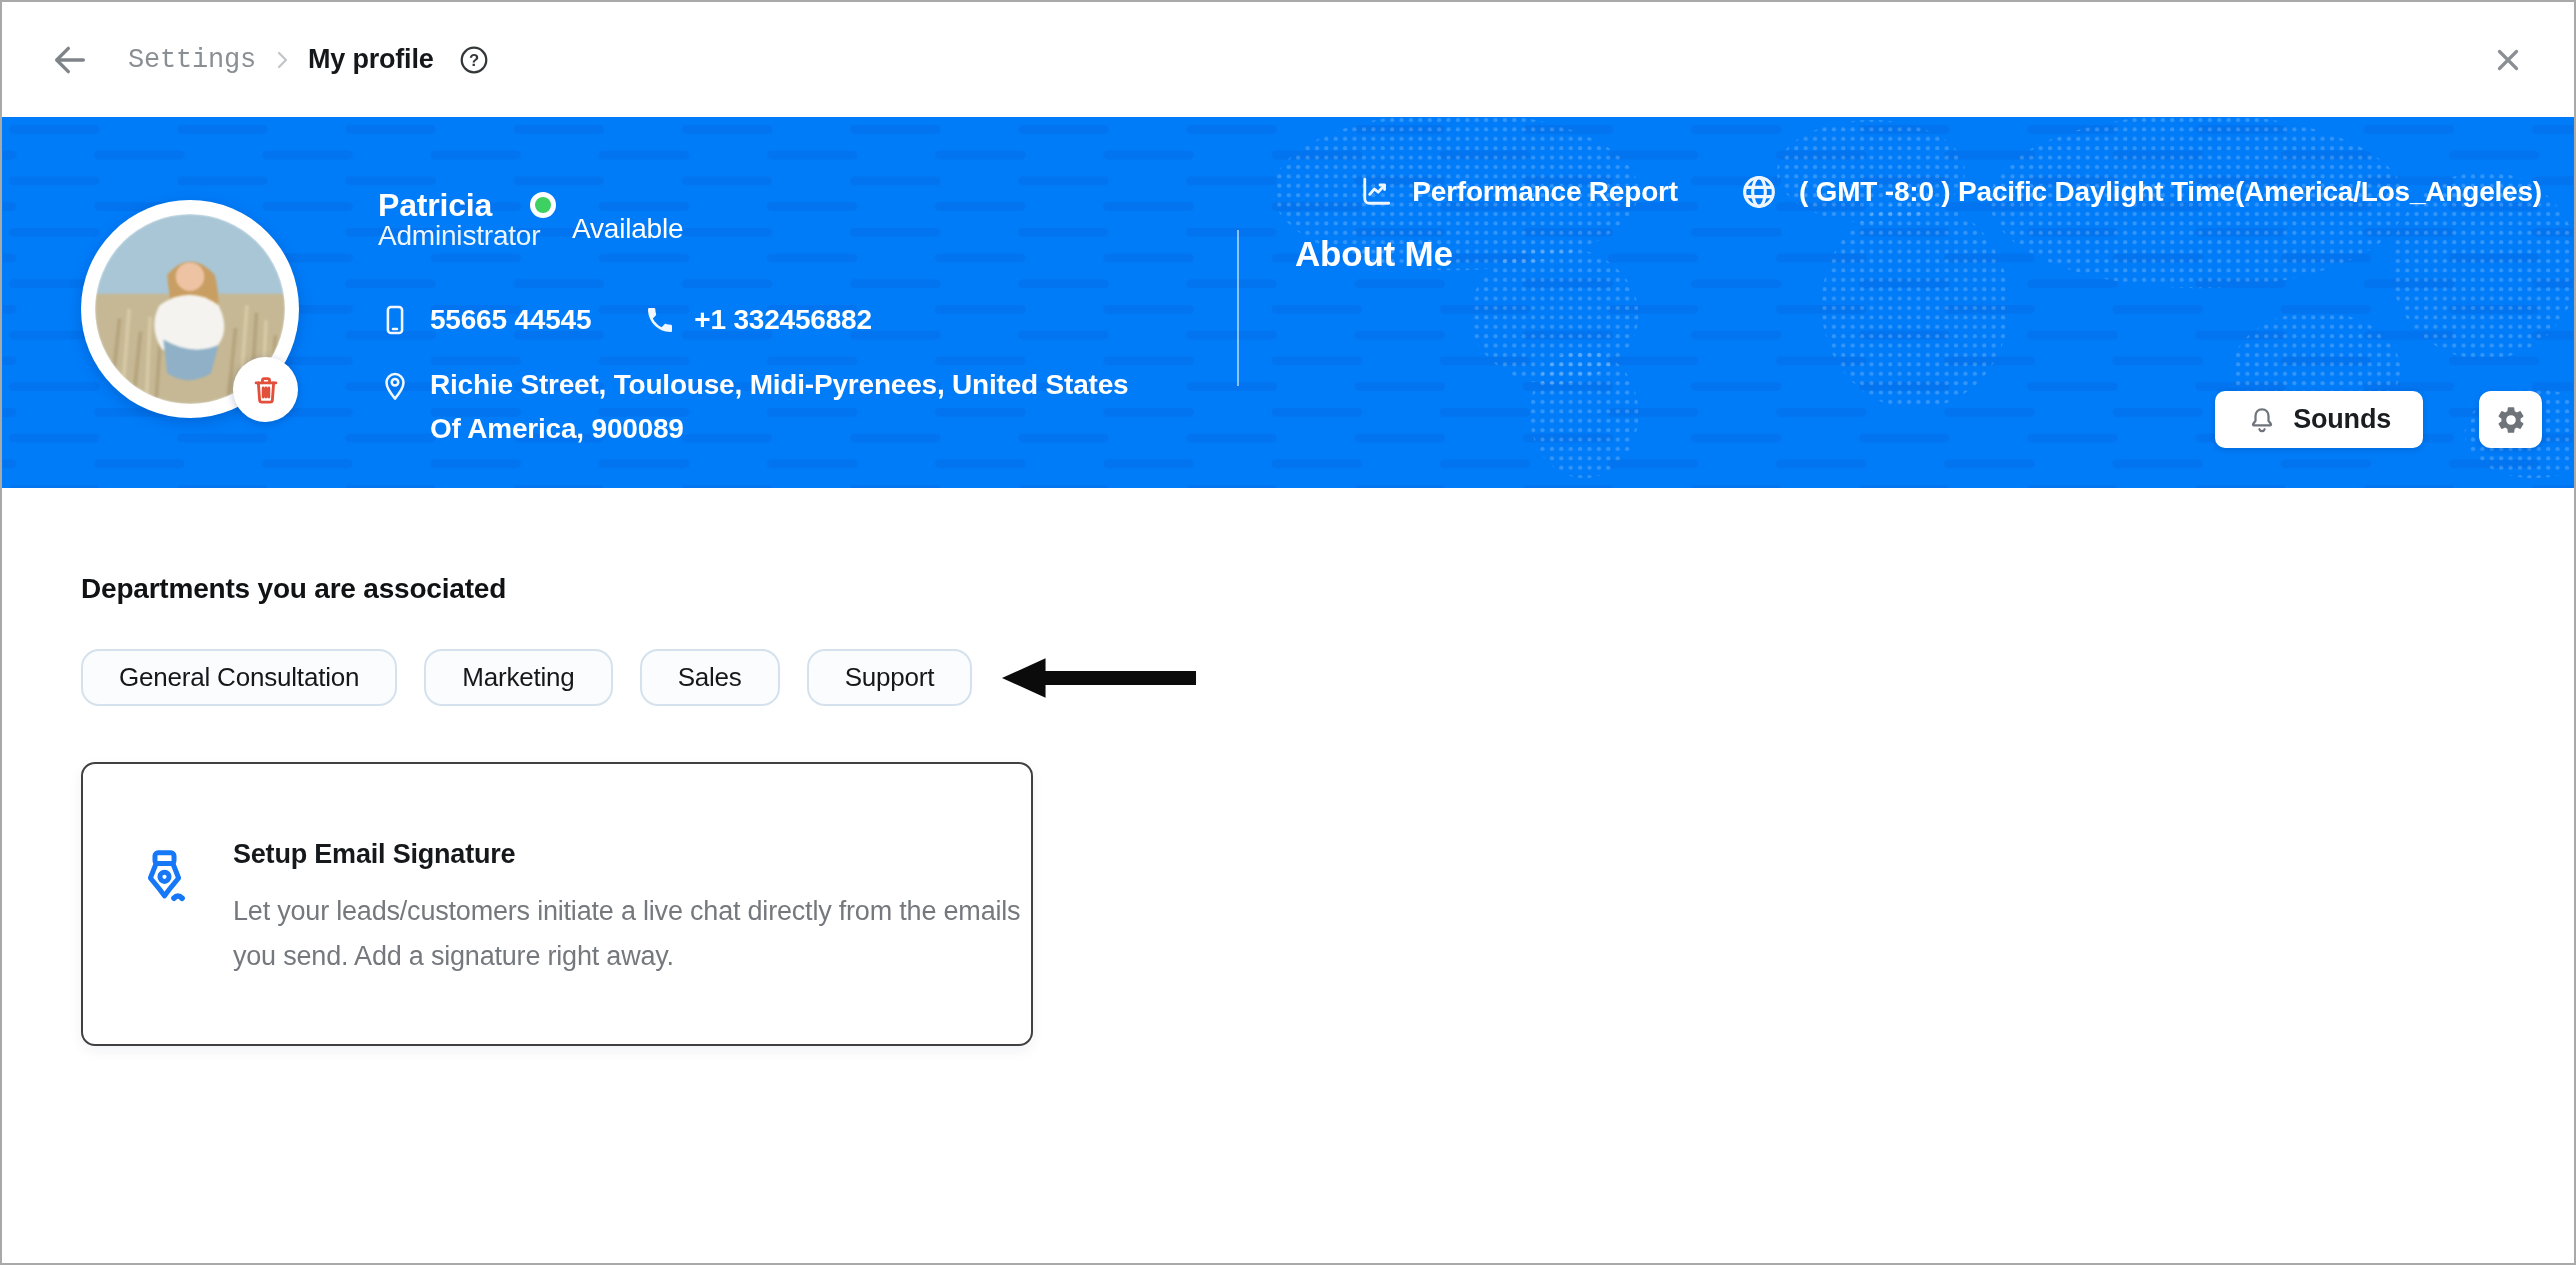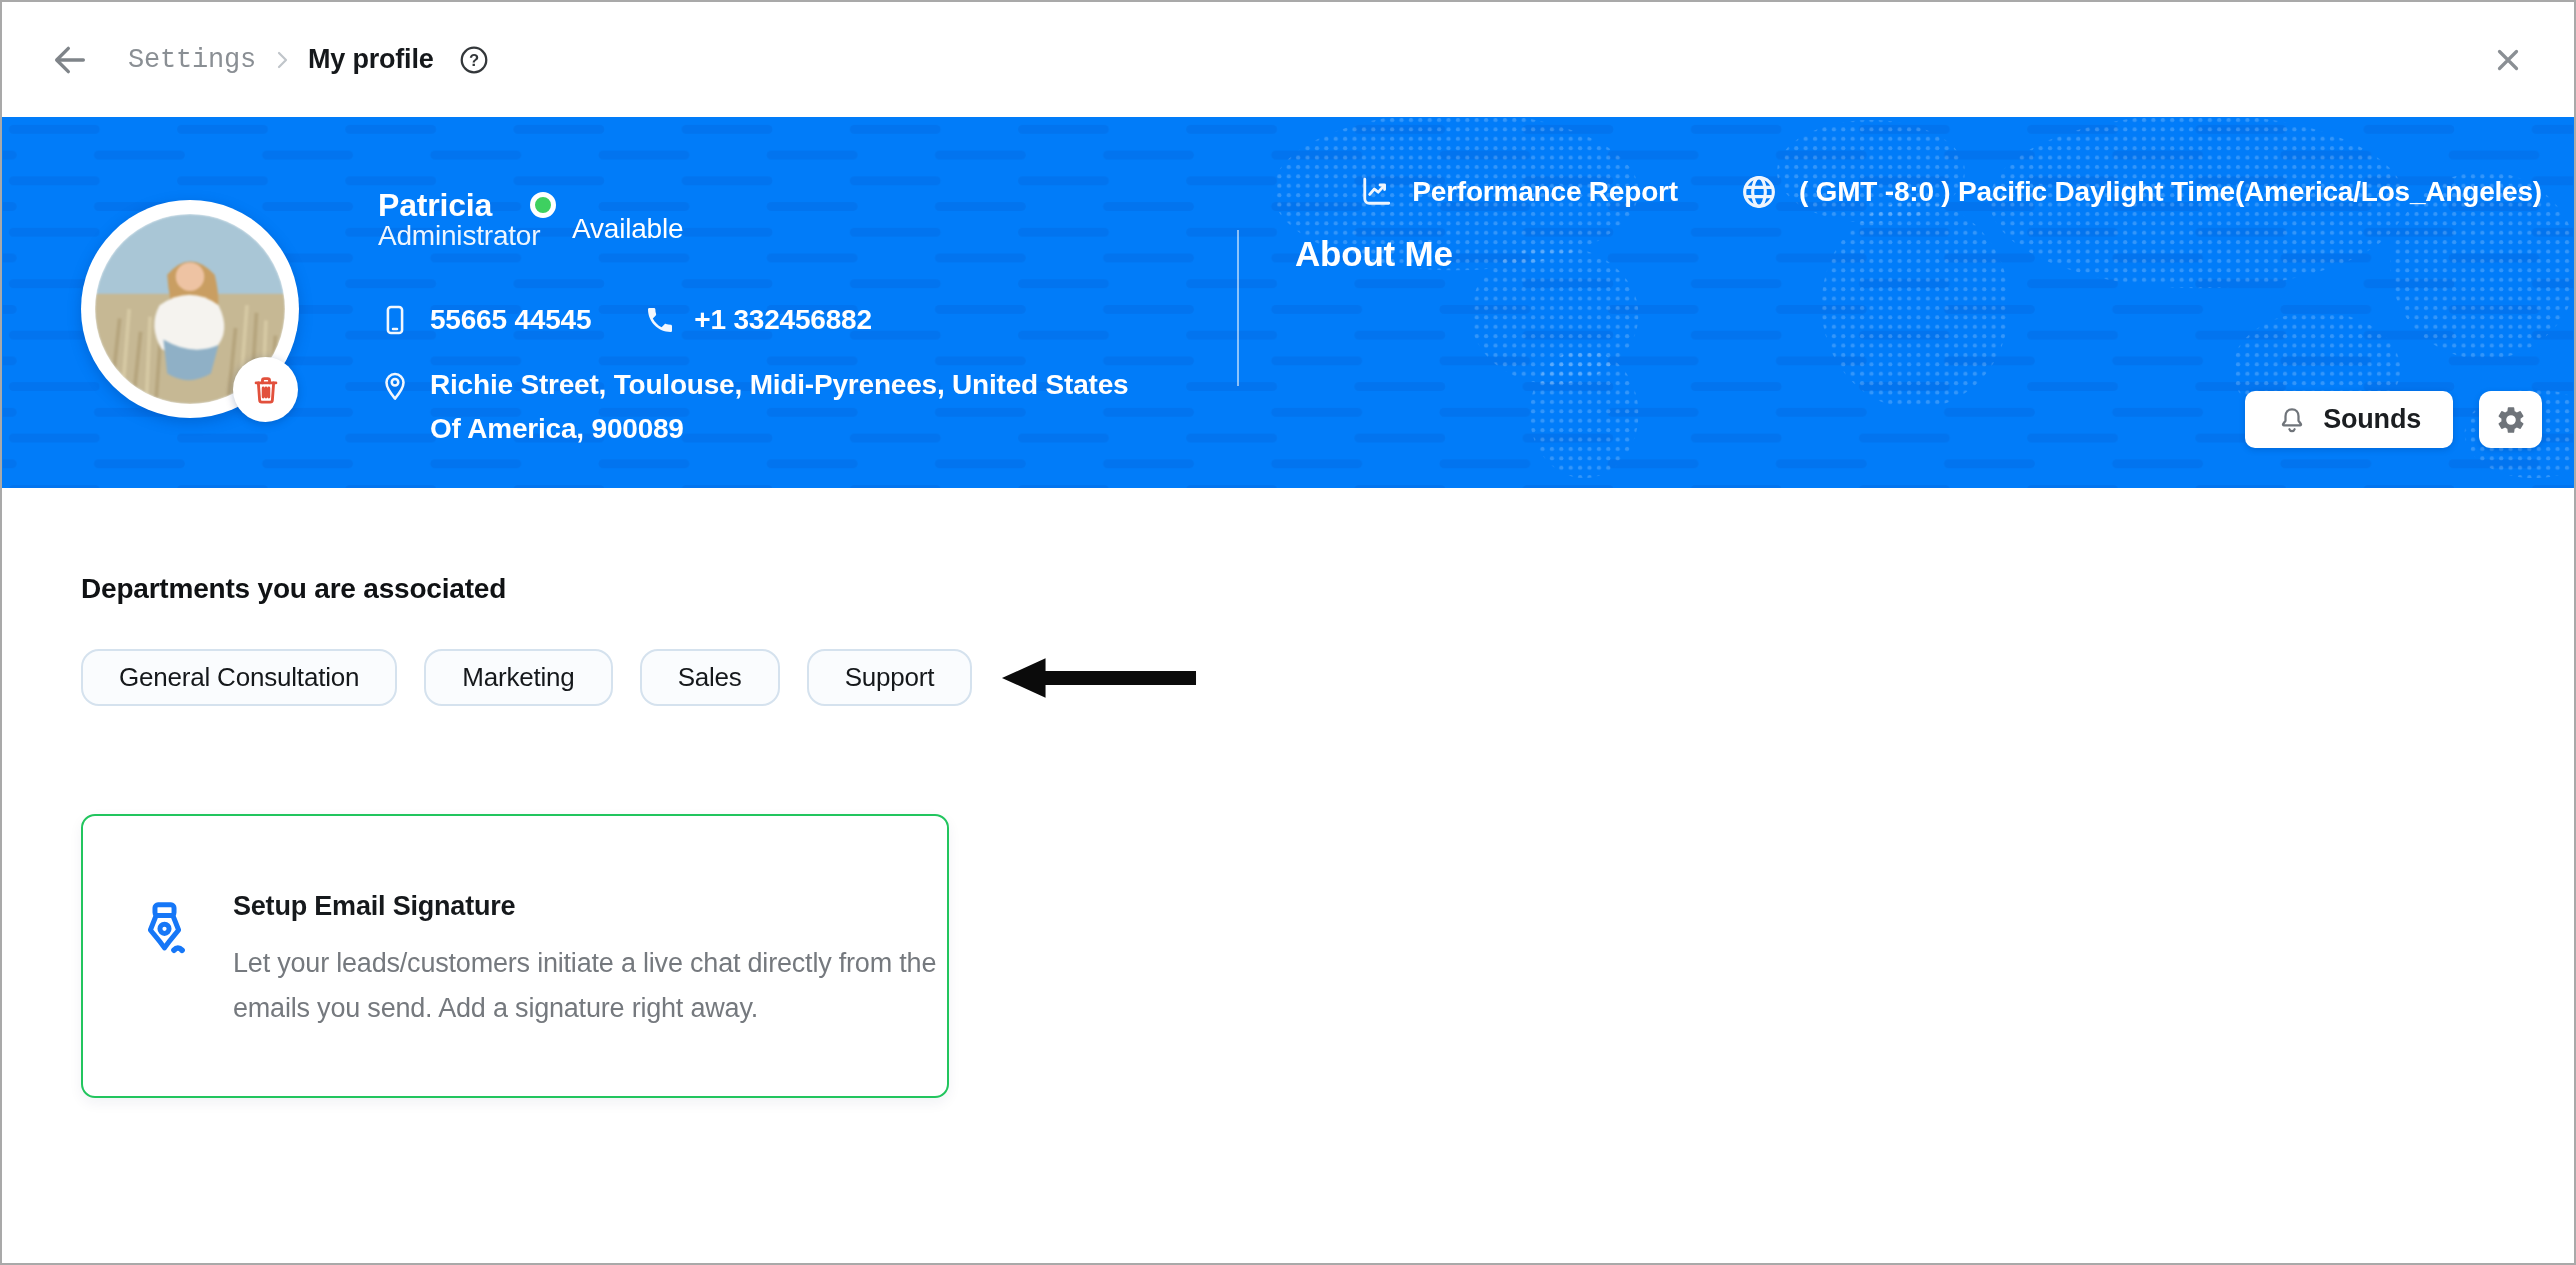--- a/index.html
+++ b/index.html
@@ -71,40 +71,40 @@
   .perf-group .ico { display:flex; align-items:center; margin-right: 18px; }
   .tz-group { display: flex; align-items: center; margin-left: 61px; cursor: pointer; }
   .tz-group .ico { display:flex; align-items:center; margin-right: 20px; }
 
   .hdr-divider { position: absolute; left: 1235px; top: 113px; width: 2px; height: 156px; background: rgba(255,255,255,0.55); }
 
   .about-block { position: absolute; left: 1293px; top: 117px; }
   .about-title { font-size: 35px; font-weight: 700; }
   .about-text { margin-top: 18px; font-size: 28px; font-weight: 500; line-height: 44px; max-width: 990px; }
 
-  .hdr-actions { position: absolute; right: 32px; bottom: 40px; display: flex; align-items: center; }
+  .hdr-actions { position: absolute; right: 32px; bottom: 40px; display: flex; align-items: center; gap: 30px; }
   .sounds-btn { height: 57px; background: #fff; border-radius: 10px; display: flex; align-items: center;
     padding: 0 32px; cursor: pointer; box-shadow: 0 2px 6px rgba(0,30,90,0.18); }
   .sounds-btn .ico { display:flex; align-items:center; margin-right: 16px; }
   .sounds-label { font-size: 27px; font-weight: 600; color: #1b1e21; }
   .gear-btn { width: 63px; height: 57px; margin-left: 26px; background: #fff; border-radius: 12px;
     display:flex; align-items:center; justify-content:center; cursor: pointer; box-shadow: 0 2px 6px rgba(0,30,90,0.18); }
 
   
   .content { position: relative; padding: 85px 0 0 79px; }
   .section-title { font-size: 28px; font-weight: 700; color: #101214; }
   .chips { margin-top: 44px; display: flex; gap: 27px; }
   .chip { height: 57px; padding: 0 36px; display: flex; align-items: center;
     background: #fafcfe; border: 2px solid #d5e2ee; border-radius: 18px;
     font-size: 26px; font-weight: 500; color: #15181b; cursor: pointer; }
 
   .annotation-arrow { position: absolute; left: 998px; top: 654px; }
 
-  .sig-card { margin-top: 108px; position: relative; width: 868px; height: 284px;
-    background: #fff; border: 2px solid #22c55e; border-radius: 14px;
+  .sig-card { margin-top: 56px; position: relative; width: 952px; height: 284px;
+    background: #fff; border: 2px solid #404040; border-radius: 14px;
     box-shadow: 0 5px 14px rgba(20,40,80,0.06); cursor: pointer; }
   .sig-icon { position: absolute; left: 51px; top: 83px; }
   .sig-title { position: absolute; left: 150px; top: 75px; font-size: 27px; font-weight: 600; color: #16191c; }
   .sig-desc  { position: absolute; left: 150px; top: 125px; font-size: 27px; font-weight: 400;
     color: #75797e; line-height: 45px; max-width: 792px; }
 </style>
 </head>
 <body>
 
 <div class="screen">

